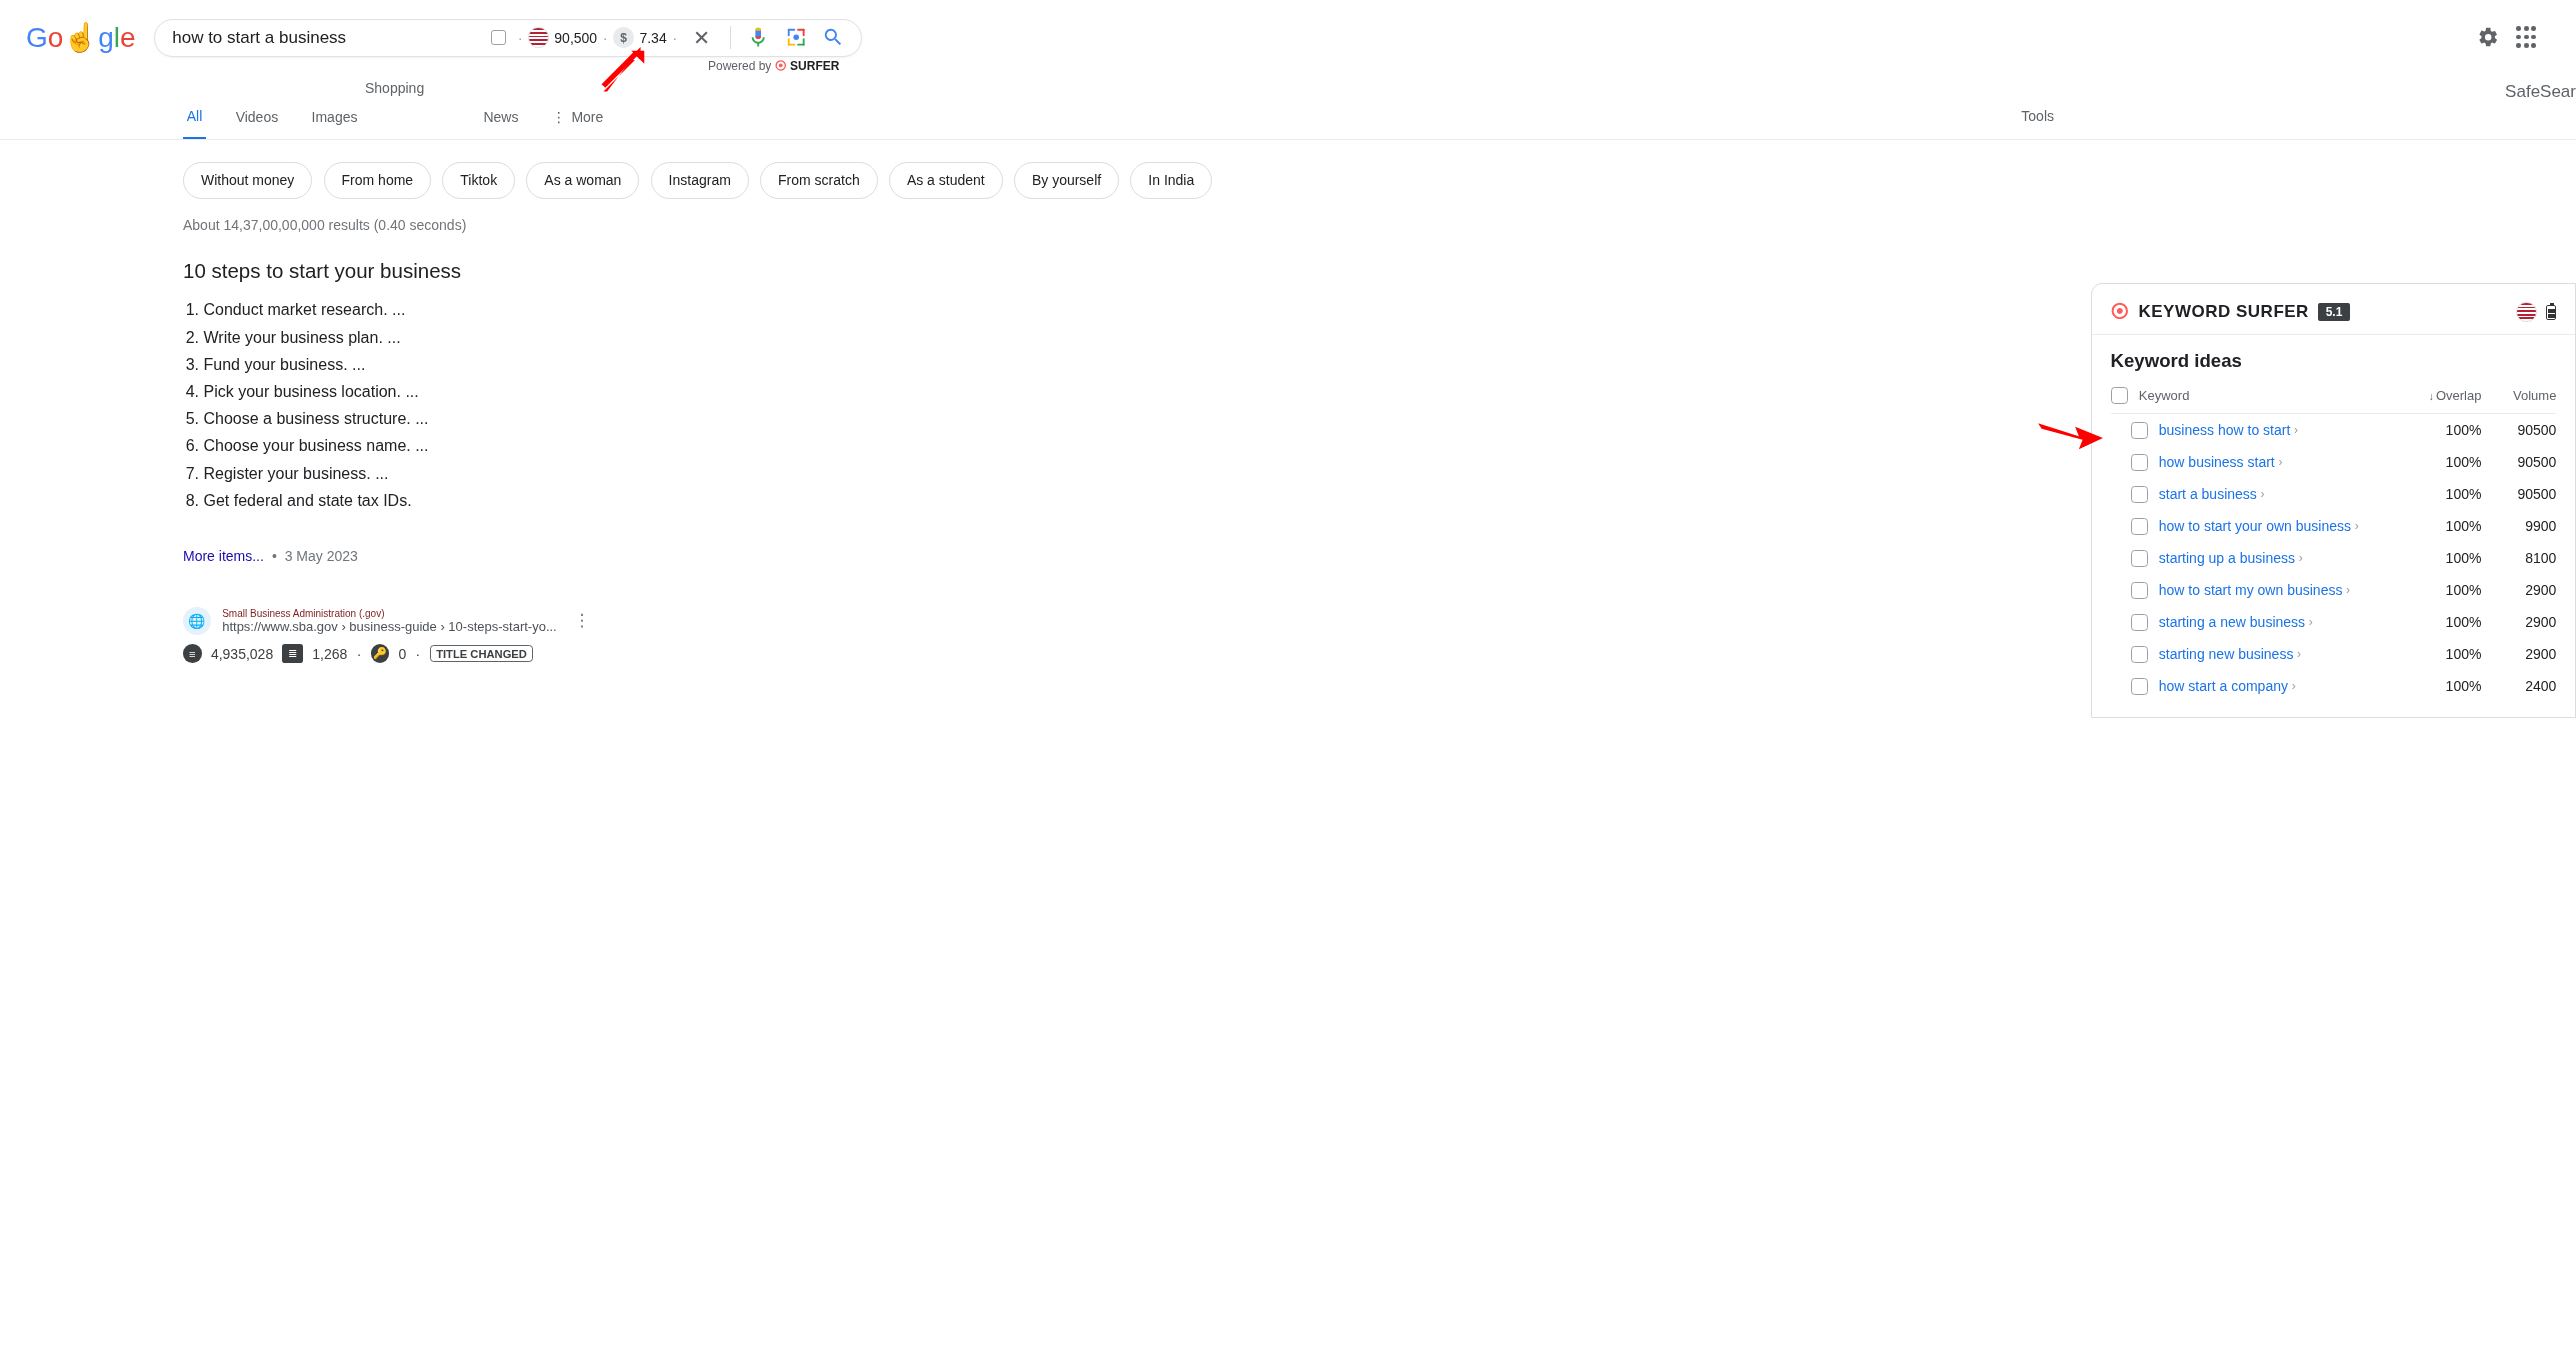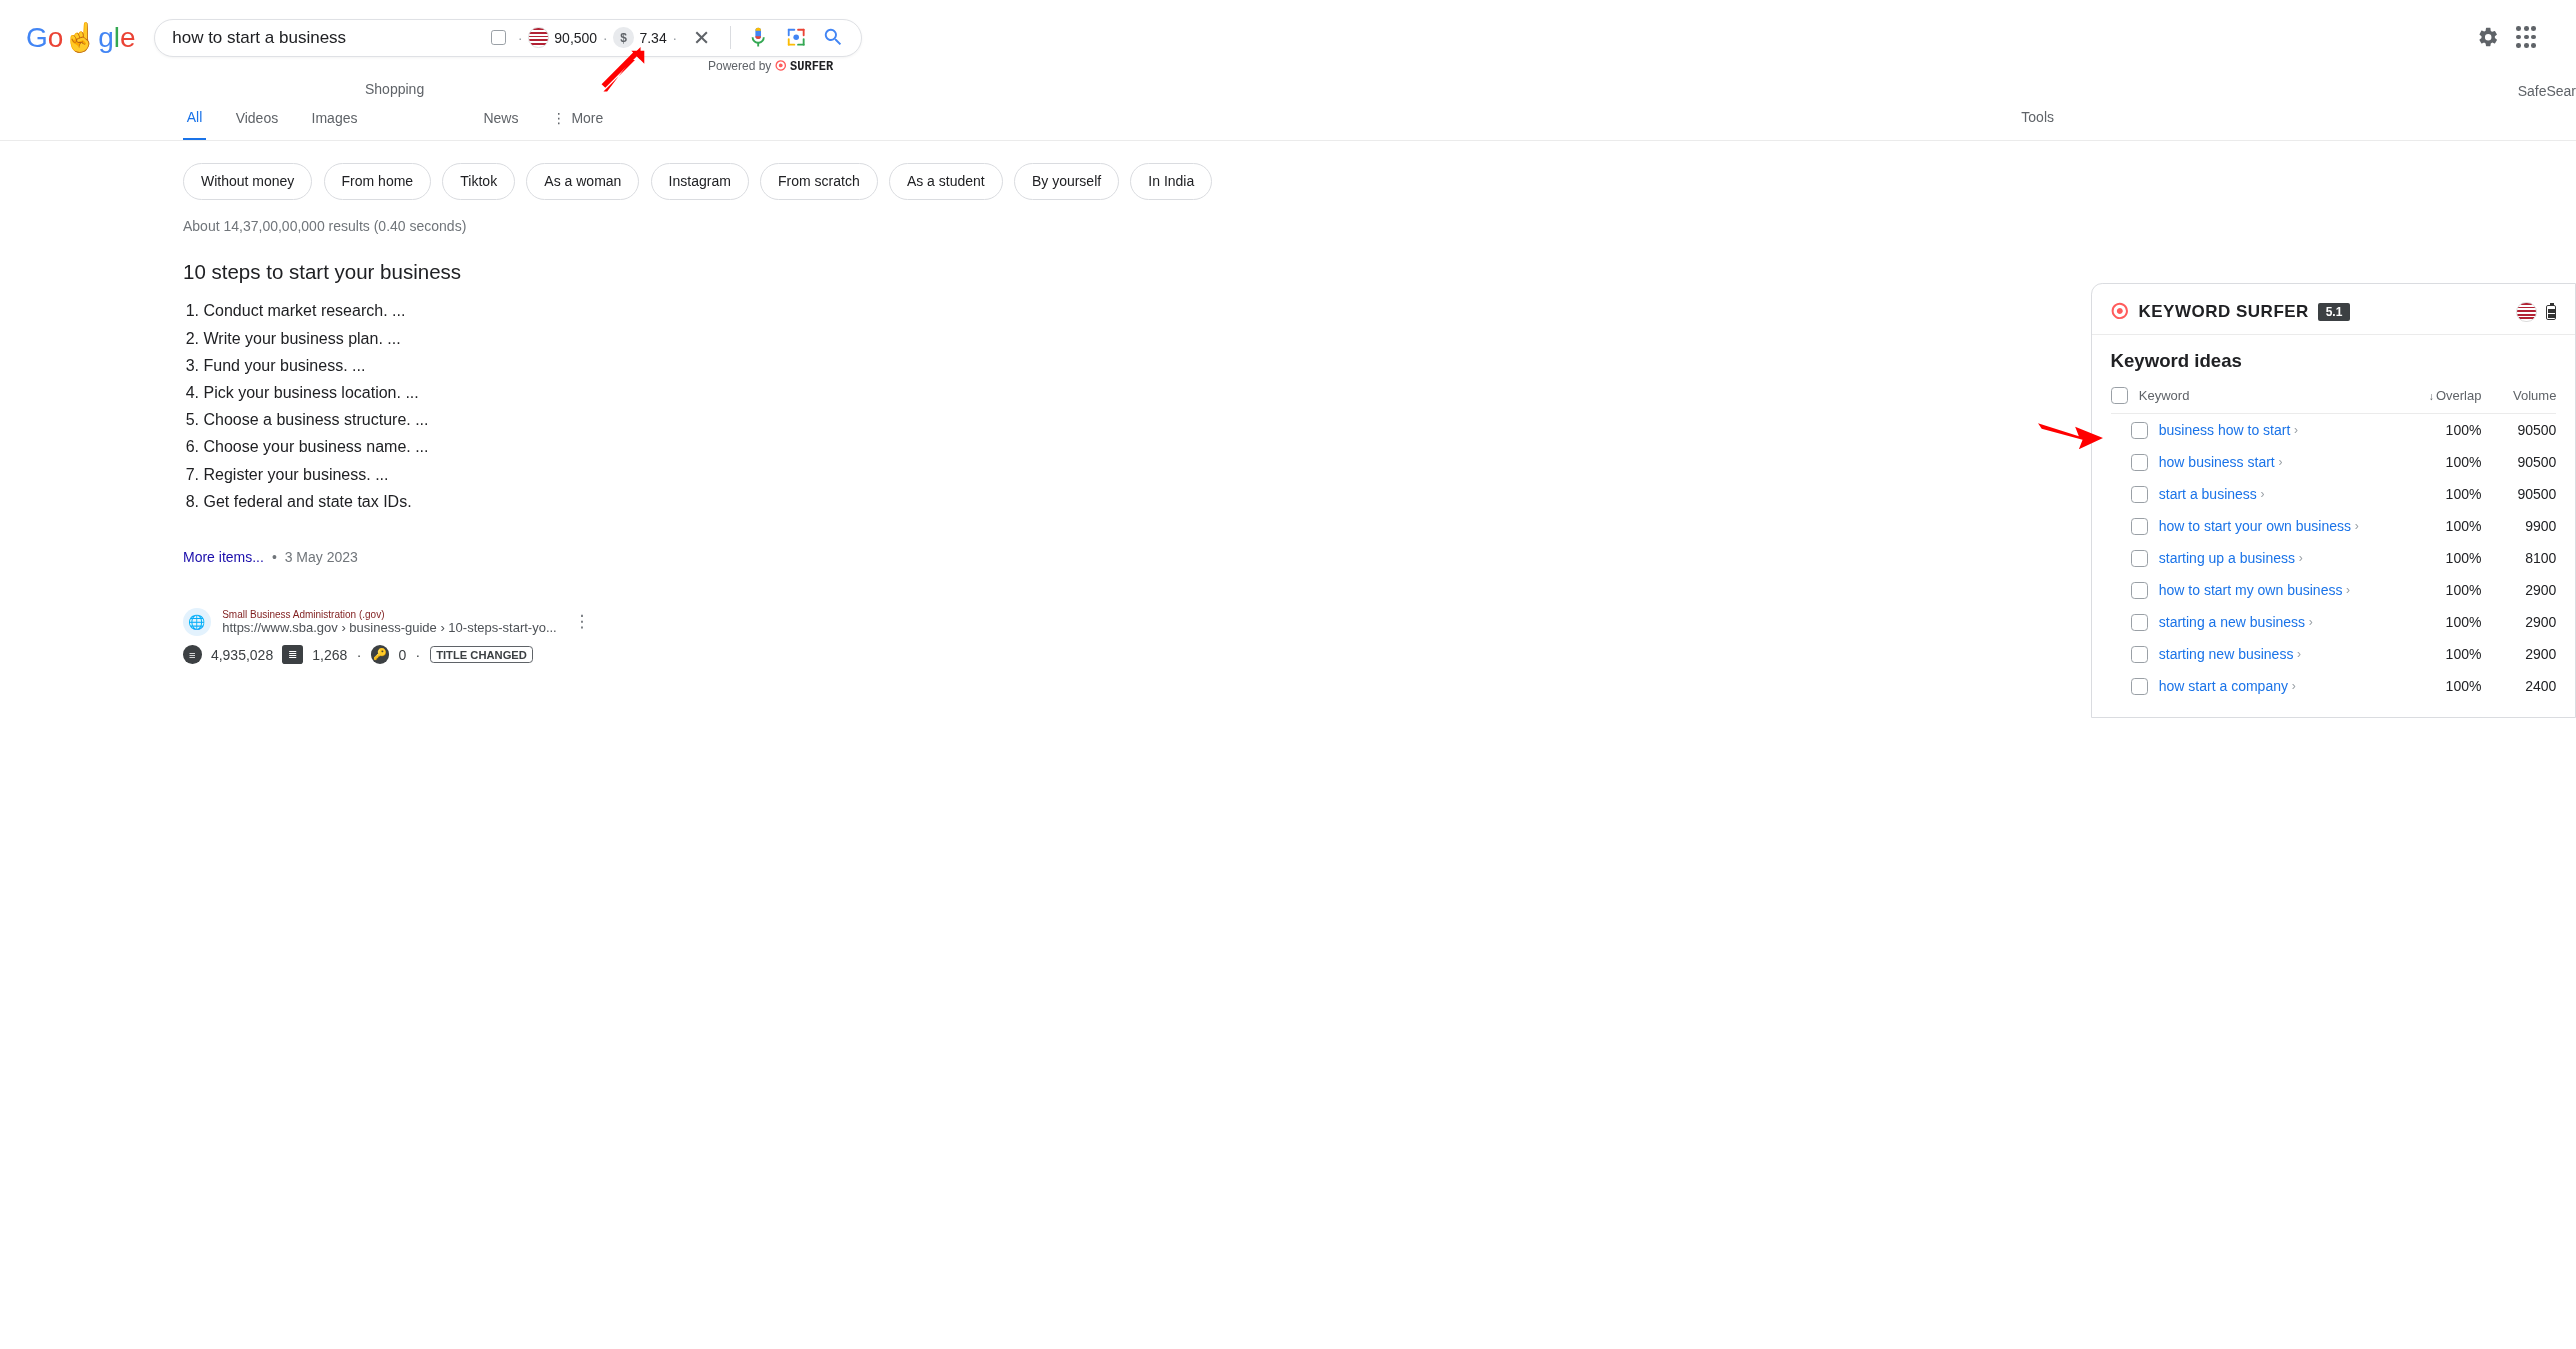--- a/index.html
+++ b/index.html
@@ -25,31 +25,31 @@
 .sb-metric { font-size: 14px; color: #202124; }
 .sb-dot { color: #9aa0a6; margin: 0 5.6px; }
 .sb-close { color: #5f6368; font-size: 20.5px; }
 .mic svg, .lens svg, .mag svg { width: 22.4px; height: 22.4px; }
 
 .top-right { margin-left: auto; display: flex; align-items: center; gap: 17px; padding-right: 18.6px; }
 .gear, .apps-grid { width: 22.4px; height: 22.4px; color: #5f6368; cursor: pointer; display: flex; flex-wrap: wrap; gap: 2.8px; }
 .apps-grid span { width: 4.7px; height: 4.7px; background: #5f6368; border-radius: 50%; }
 
 .powered-by { margin-left: 186px; margin-top: -5.6px; font-size: 12px; color: #5f6368; padding-left: 522px; }
-.surfer-brand { font-weight: 700; color: #202124; font-family: Liberation Mono, monospace; }
+.surfer-brand { font-weight: 700; color: #202124; }
 .surfer-logo { color: #ff5c5c; font-weight: 700; }
 
 
 .tabs-row { position: relative; border-bottom: 0.9px solid #ebebeb; margin-top: 26px; }
 .tabs { display: flex; align-items: center; gap: 26px; padding-left: 183px; font-size: 14px; color: #5f6368; }
 .tab { padding: 9.3px 3.7px 13px 3.7px; cursor: pointer; }
 .tab.active { color: #1a73e8; border-bottom: 2.8px solid #1a73e8; font-weight: 500; }
 .shopping-tab { position: absolute; left: 365px; top: -18.6px; color: #5f6368; font-size: 14px; }
 .tools { position: absolute; right: 522px; top: 9.3px; color: #5f6368; font-size: 14px; cursor: pointer; }
-.safesearch { position: absolute; right: 0; top: -17px; color: #5f6368; font-size: 14px; }
+.safesearch { position: absolute; right: 0; top: -17px; color: #5f6368; font-size: 17px; }
 .more-dots { display: inline-block; margin-right: 5.6px; }
 
 
 .chips { display: flex; gap: 11.2px; padding: 22.4px 0 15px 183px; flex-wrap: wrap; }
 .chip { border: 0.9px solid #dadce0; border-radius: 20.5px; padding: 9.3px 17px; font-size: 14px; color: #202124; cursor: pointer; background: #fff; }
 
 .result-stats { padding-left: 183px; color: #70757a; font-size: 14px; margin-top: 3.7px; }
 
 .content-row { display: flex; align-items: flex-start; }
 .main-col { padding-left: 183px; padding-top: 26px; width: 895px; }

